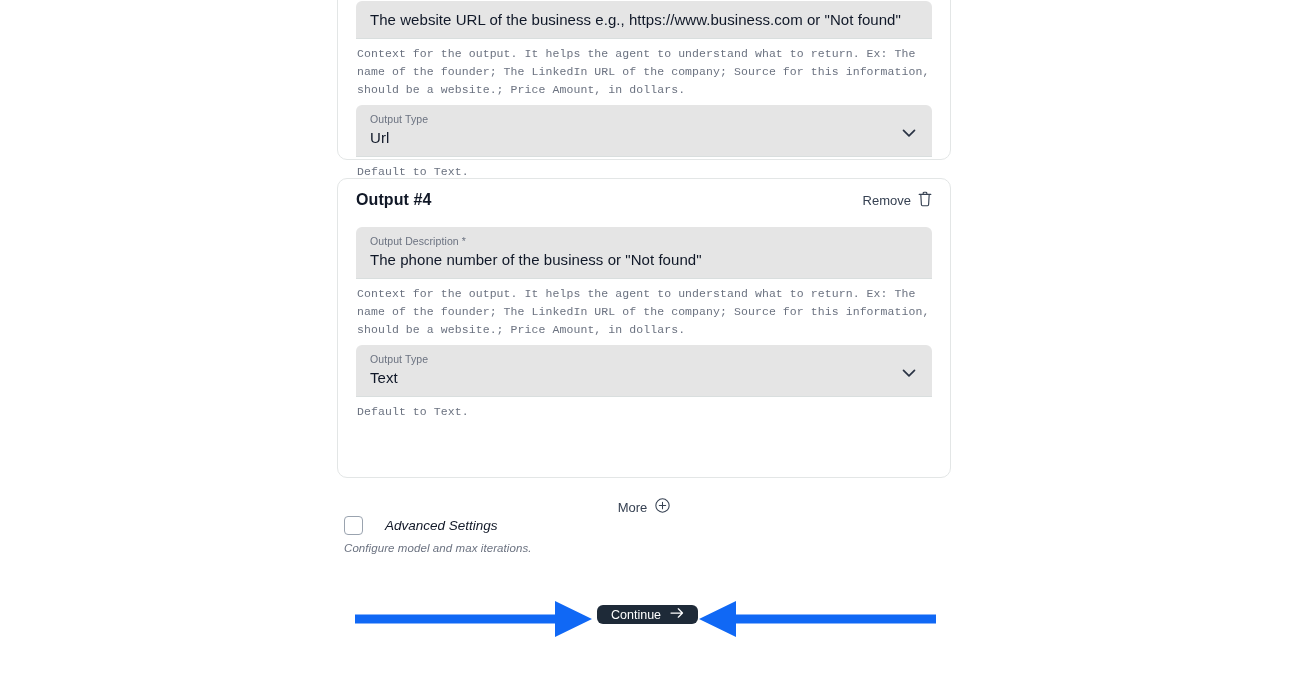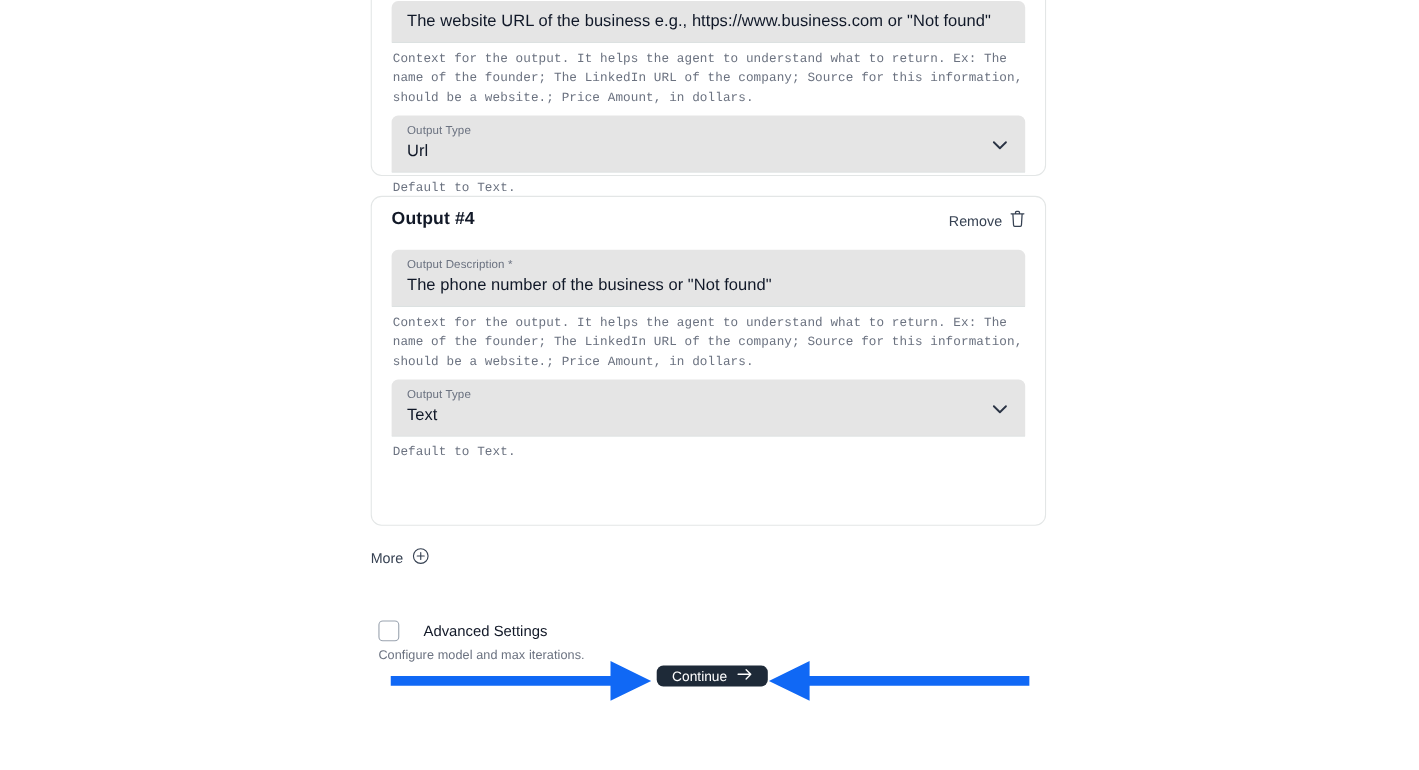--- a/index.html
+++ b/index.html
@@ -107,39 +107,40 @@
     height: 300px;
   }
 
   
   .more-row {
     position: absolute;
     left: 337px;
     width: 614px;
     top: 498px;
     display: flex;
-    justify-content: flex-start;
+    justify-content: center;
     align-items: center;
   }
   .more-btn {
     display: flex;
     align-items: center;
     gap: 8px;
     font-size: 13px;
     color: #364152;
     cursor: pointer;
     user-select: none;
   }
 
   
   .adv-wrap {
     position: absolute;
     left: 344px;
-    top: 564px;
+    top: 516px;
     width: 600px;
+    font-style: italic;
   }
   .adv-row {
     display: flex;
     align-items: center;
   }
   .checkbox {
     width: 19px;
     height: 19px;
     border: 1.5px solid #9aa3af;
     border-radius: 4px;

